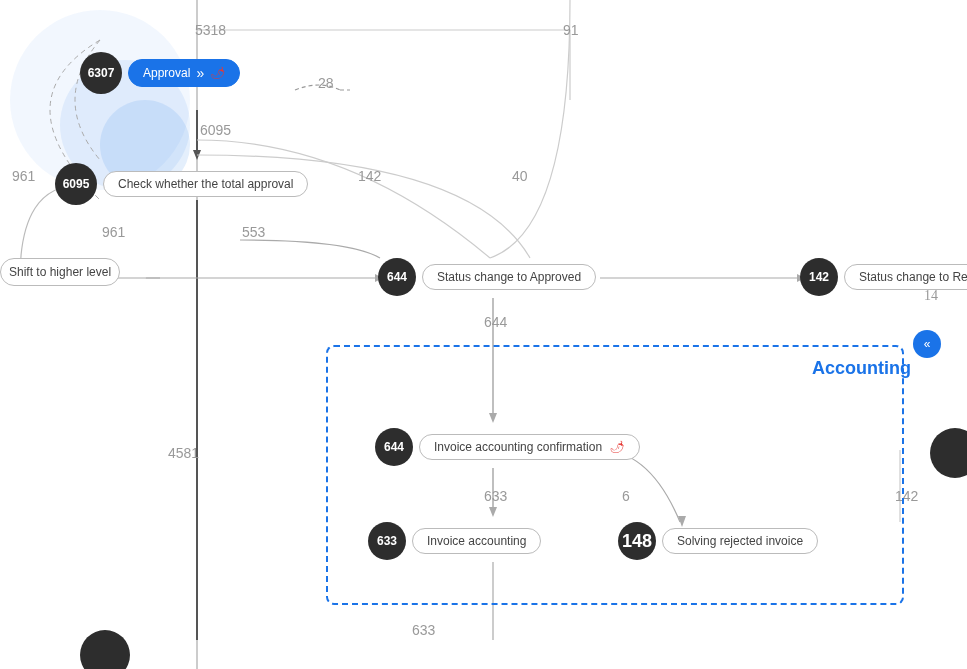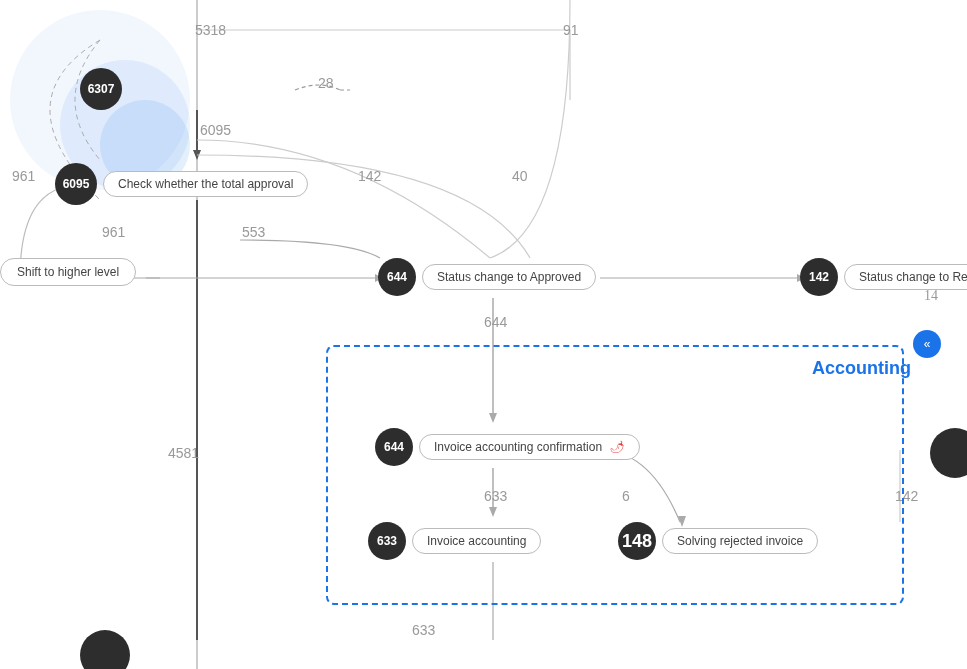--- a/index.html
+++ b/index.html
@@ -189,31 +189,36 @@
 <span class="edge-label" style="left:358px; top:168px;">142</span>
 <span class="edge-label" style="left:512px; top:168px;">40</span>
 <span class="edge-label" style="left:484px; top:314px;">644</span>
 <span class="edge-label" style="left:168px; top:445px;">4581</span>
 <span class="edge-label" style="left:484px; top:488px;">633</span>
 <span class="edge-label" style="left:622px; top:488px;">6</span>
 <span class="edge-label" style="left:895px; top:488px;">142</span>
 <span class="edge-label" style="left:412px; top:622px;">633</span>
 <span class="edge-label" style="left:924px; top:288px;font-family:Liberation Serif, serif;">14</span>
 
-<div class="node" style="left:80px; top:68px;">
+<div class="node" style="left:80px; top:52px;">
   <div class="node-circle dark" style="width:42px; height:42px; font-size:12px;">6307</div>
+  <div class="node-label blue-fill">
+    <span>Approval</span>
+    <span class="arrow-icon">»</span>
+    <span class="chili-icon">🌶</span>
+  </div>
 </div>
 
 <div class="node" style="left:55px; top:163px;">
   <div class="node-circle dark" style="width:42px; height:42px; font-size:12px;">6095</div>
   <div class="node-label">Check whether the total approval</div>
 </div>
 
 <div class="node" style="left:0px; top:258px;">
-  <div class="node-label" style="border-radius:20px; padding:6px 16px;">Shift to higher level</div>
+  <div class="node-label" style="border-radius:20px; padding:6px 8px;">Shift to higher level</div>
 </div>
 
 <div class="node" style="left:378px; top:258px;">
   <div class="node-circle dark" style="width:38px; height:38px; font-size:12px;">644</div>
   <div class="node-label">Status change to Approved</div>
 </div>
 
 <div class="node" style="left:800px; top:258px;">
   <div class="node-circle dark" style="width:38px; height:38px; font-size:12px;">142</div>
   <div class="node-label">Status change to Rejected</div>

